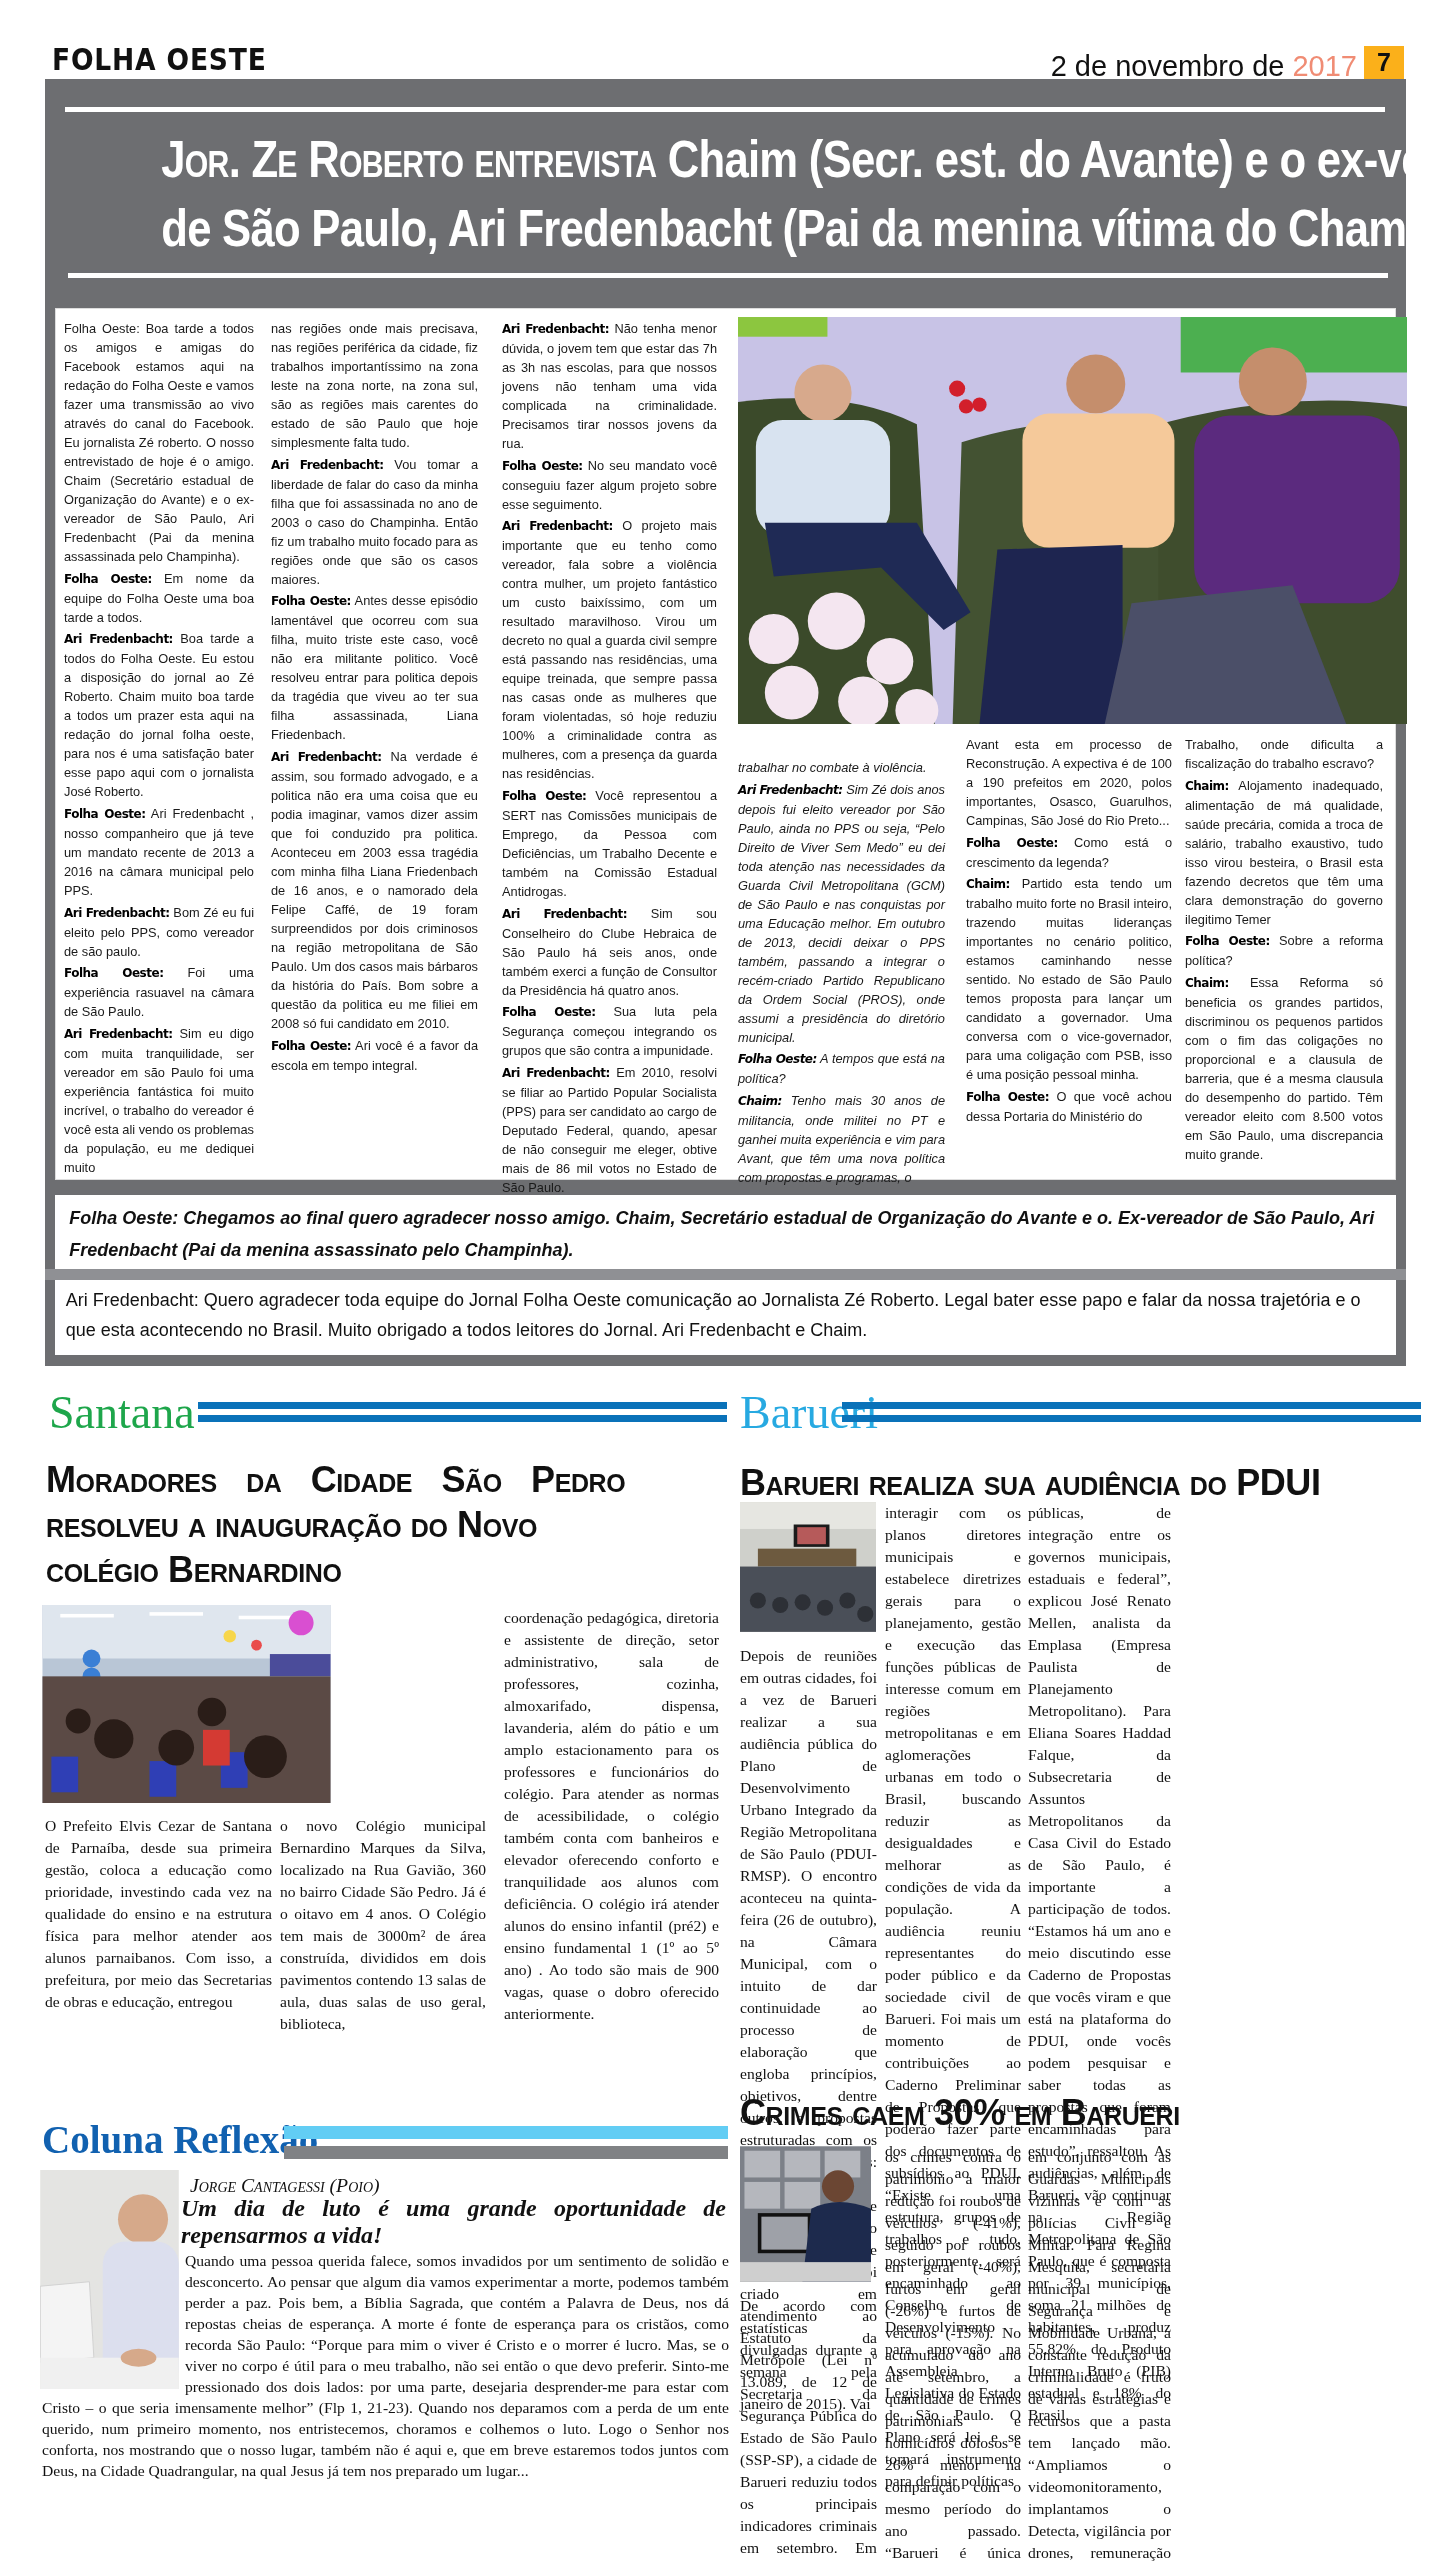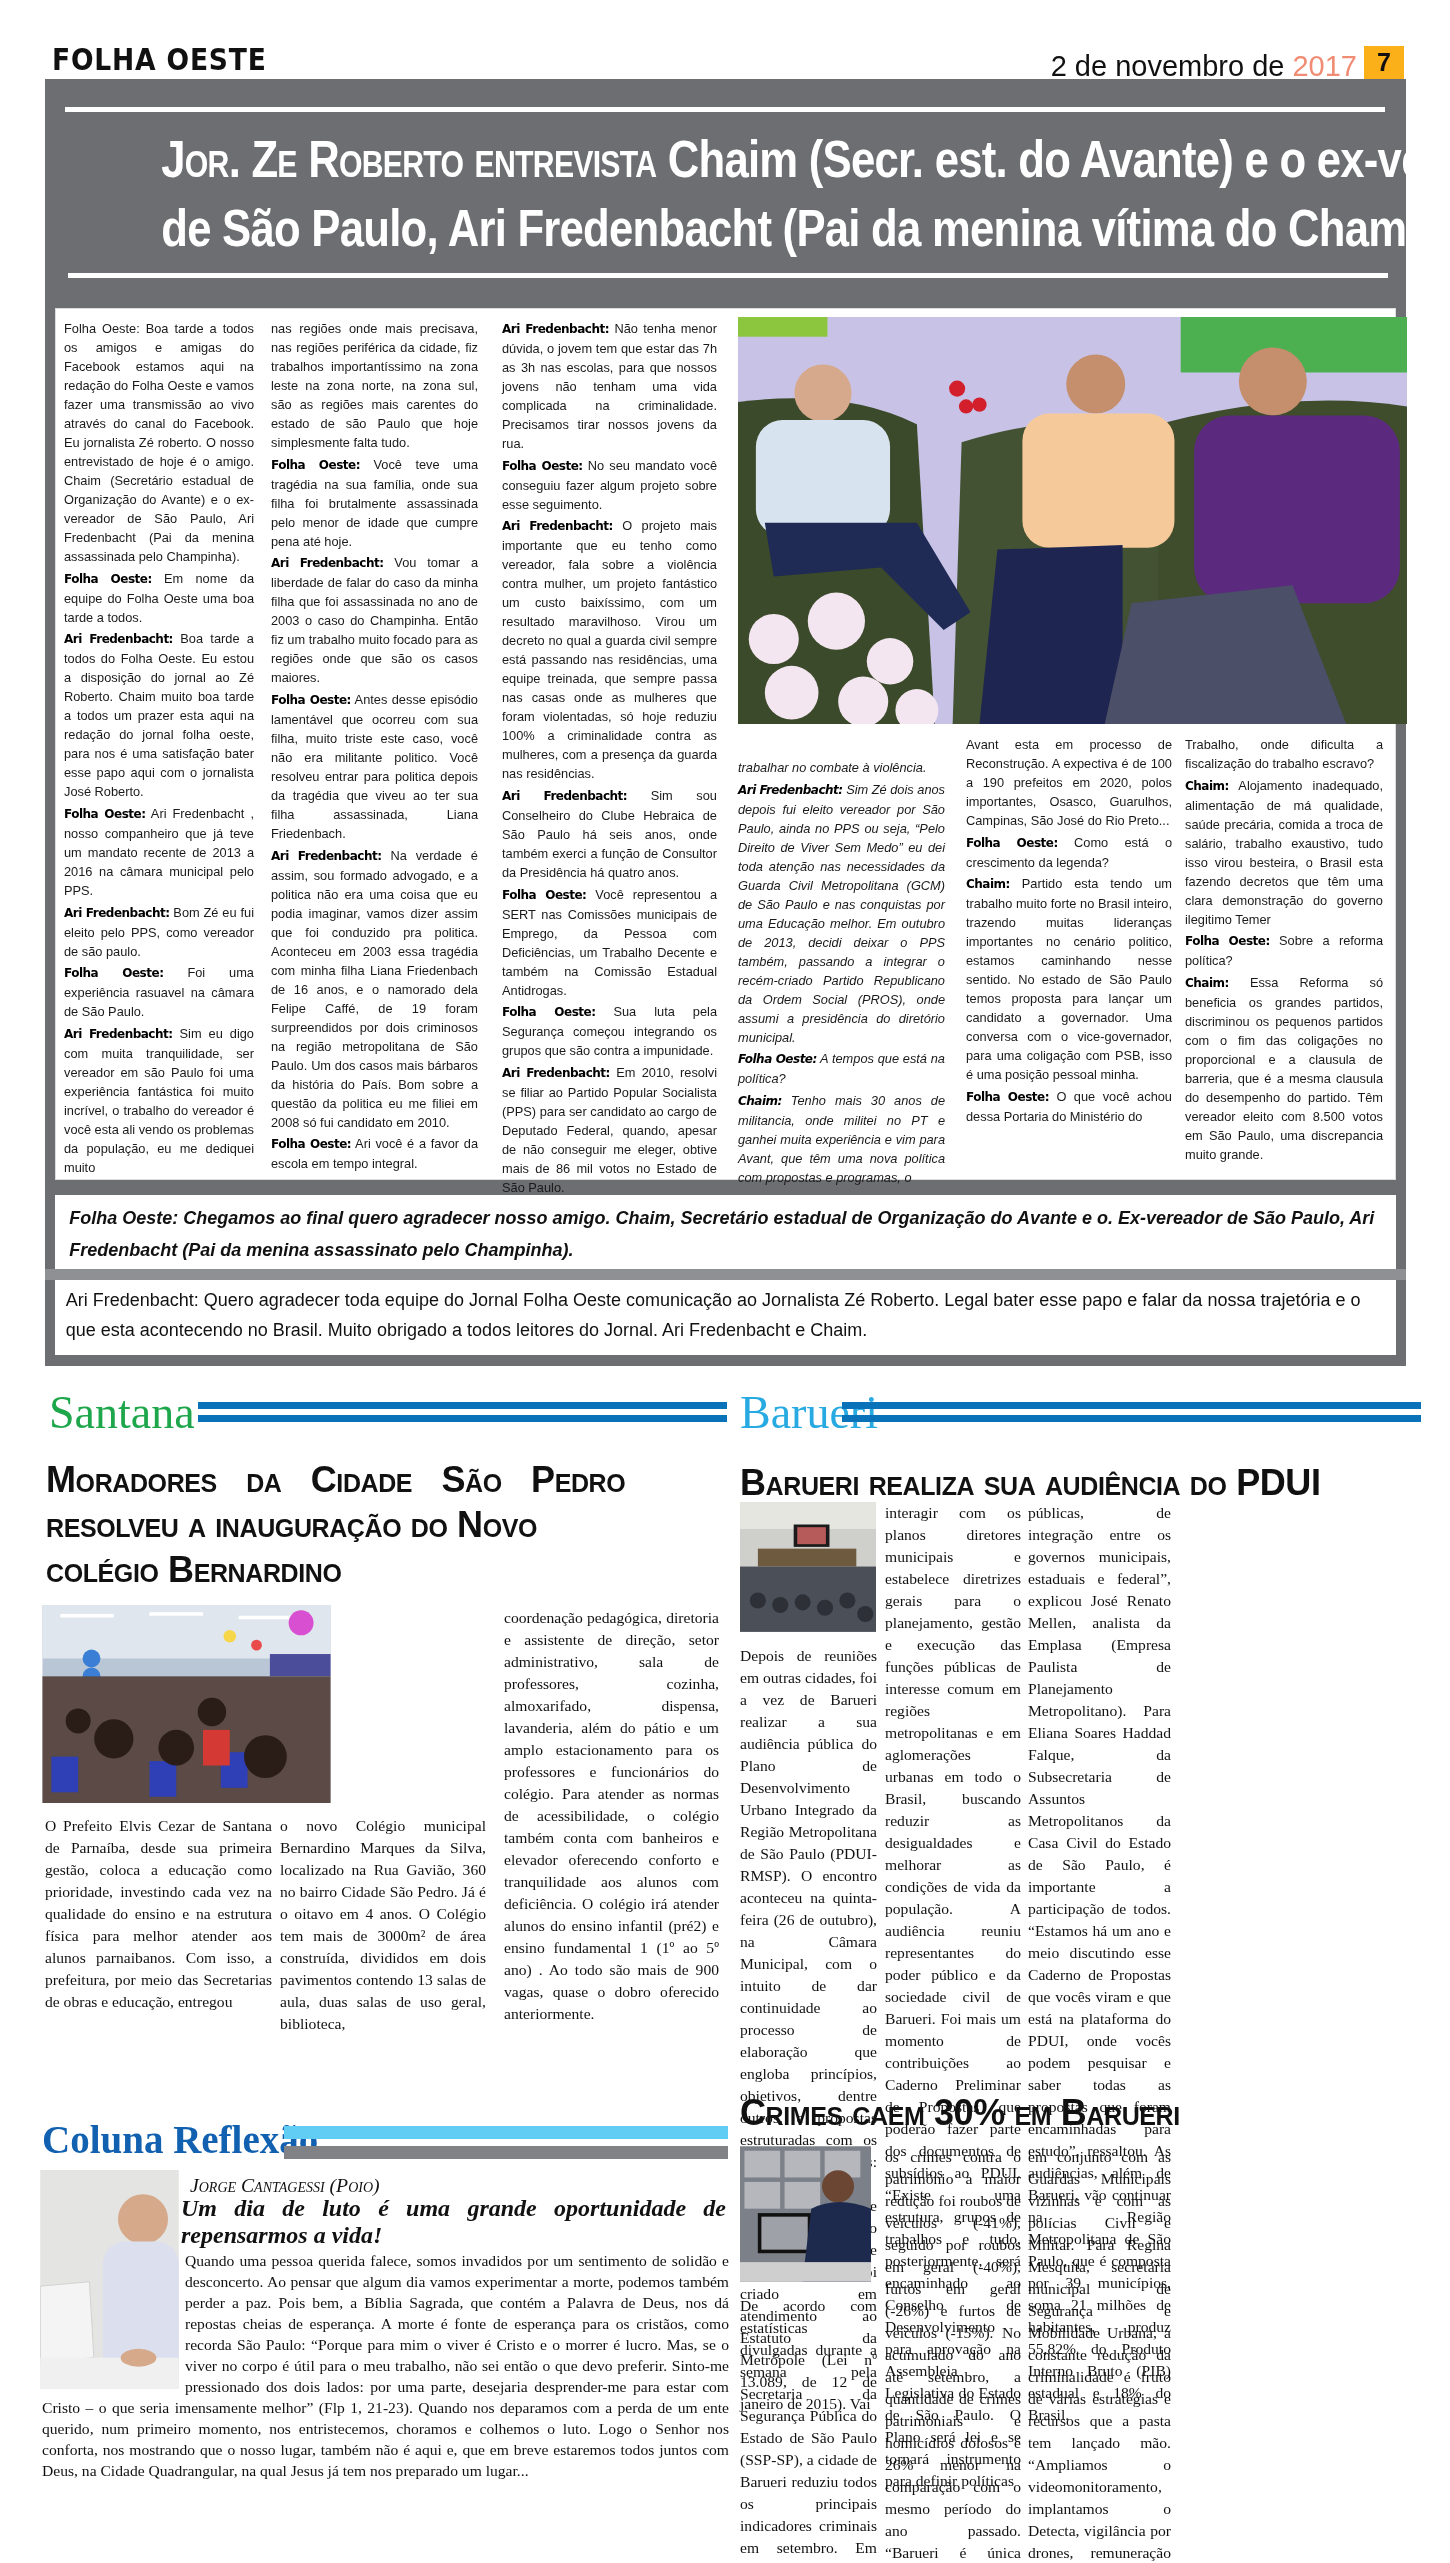--- a/index.html
+++ b/index.html
@@ -60,32 +60,31 @@
     <p><span>Folha Oeste: Boa tarde a todos os amigos e amigas do Facebook estamos aqui na redação do Folha Oeste e vamos fazer uma transmissão ao vivo através do canal do Facebook. Eu jornalista Zé roberto. O nosso entrevistado de hoje é o amigo. Chaim (Secretário estadual de Organização do Avante) e o ex-vereador de São Paulo, Ari Fredenbacht (Pai da menina assassinada pelo Champinha).</span></p>
     <p><span class="spk">Folha Oeste:</span><span> Em nome da equipe do Folha Oeste uma boa tarde a todos.</span></p>
     <p><span class="spk">Ari Fredenbacht:</span><span>  Boa tarde a todos do Folha Oeste. Eu estou a disposição do jornal ao Zé Roberto. Chaim muito boa tarde a todos um prazer esta aqui na redação do jornal folha oeste, para nos é uma satisfação bater esse papo aqui com o jornalista José Roberto.</span></p>
     <p><span class="spk">Folha Oeste:</span><span> Ari Fredenbacht , nosso companheiro que já teve um mandato recente de 2013 a 2016 na câmara municipal pelo PPS.</span></p>
     <p><span class="spk">Ari Fredenbacht:</span><span>  Bom Zé eu fui eleito pelo PPS, como vereador de são paulo.</span></p>
     <p><span class="spk">Folha Oeste:</span><span> Foi uma experiência rasuavel na câmara de São Paulo.</span></p>
     <p><span class="spk">Ari Fredenbacht:</span><span>  Sim eu digo com muita tranquilidade, ser vereador em são Paulo foi uma experiência fantástica foi muito incrível, o trabalho do vereador é você esta ali vendo os problemas da população, eu me dediquei muito</span></p>
   </div>
 <div class="abs col" id="icol1" style="left:271px;top:319px;width:207px;">
     <p><span>nas regiões onde mais precisava, nas regiões periférica da cidade, fiz trabalhos importantíssimo na zona leste na zona norte, na zona sul, são as regiões mais carentes do estado de são Paulo que hoje simplesmente falta tudo.</span></p>
-    <p><span class="spk">Folha Oeste:</span><span> Você teve uma tragédia na sua família, onde sua filha foi brutalmente assassinada pelo menor de idade que cumpre pena até hoje.</span></p>
     <p><span class="spk">Ari Fredenbacht:</span><span> Vou tomar a liberdade de falar do caso da minha filha que foi assassinada no ano de 2003 o caso do Champinha. Então fiz um trabalho muito focado para as regiões onde que são os casos maiores.</span></p>
     <p><span class="spk">Folha Oeste:</span><span> Antes desse episódio lamentável que ocorreu com sua filha, muito triste este caso, você não era militante politico. Você resolveu entrar para politica depois da tragédia que viveu ao ter sua filha assassinada, Liana Friedenbach.</span></p>
     <p><span class="spk">Ari Fredenbacht:</span><span> Na verdade é assim, sou formado advogado, e a politica não era uma coisa que eu podia imaginar, vamos dizer assim que foi conduzido pra politica. Aconteceu em 2003 essa tragédia com minha filha Liana Friedenbach de 16 anos, e o namorado dela Felipe Caffé, de 19 foram surpreendidos por dois criminosos na região metropolitana de São Paulo. Um dos casos mais bárbaros da história do País. Bom sobre a questão da politica eu me filiei em 2008 só fui candidato em 2010.</span></p>
     <p><span class="spk">Folha Oeste:</span><span> Ari você é a favor da escola em tempo integral.</span></p>
   </div>
 <div class="abs col" id="icol2" style="left:502px;top:319px;width:215px;">
     <p><span class="spk">Ari Fredenbacht:</span><span> Não tenha menor dúvida, o jovem tem que estar das 7h as 3h nas escolas, para que nossos jovens não tenham uma vida complicada na criminalidade. Precisamos tirar nossos jovens da rua.</span></p>
     <p><span class="spk">Folha Oeste:</span><span> No seu mandato você conseguiu fazer algum projeto sobre esse seguimento.</span></p>
     <p><span class="spk">Ari Fredenbacht:</span><span> O projeto mais importante que eu tenho como vereador, fala sobre a violência contra mulher, um projeto fantástico um custo baixíssimo, com um resultado maravilhoso. Virou um decreto no qual a guarda civil sempre está passando nas residências, uma equipe treinada, que sempre passa nas casas onde as mulheres que foram violentadas, só hoje reduziu 100% a criminalidade contra as mulheres, com a presença da guarda nas residências.</span></p>
+    <p><span class="spk">Folha Oeste:</span><span> Você representou a SERT nas Comissões municipais de Emprego, da Pessoa com Deficiências, um Trabalho Decente e também na Comissão Estadual Antidrogas.</span></p>
     <p><span class="spk">Ari Fredenbacht:</span><span>  Sim sou Conselheiro do Clube Hebraica de São Paulo há seis anos, onde também exerci a função de Consultor da Presidência há quatro anos.</span></p>
-    <p><span class="spk">Folha Oeste:</span><span> Você representou a SERT nas Comissões municipais de Emprego, da Pessoa com Deficiências, um Trabalho Decente e também na Comissão Estadual Antidrogas.</span></p>
     <p><span class="spk">Folha Oeste:</span><span>  Sua luta pela Segurança começou integrando os grupos que são contra a impunidade.</span></p>
     <p><span class="spk">Ari Fredenbacht:</span><span> Em 2010, resolvi se filiar ao Partido Popular Socialista (PPS) para ser candidato ao cargo de Deputado Federal, quando, apesar de não conseguir me eleger, obtive mais de 86 mil votos no Estado de São Paulo.</span></p>
     <p><span class="spk">Folha Oeste:</span><span> Seu lema sempre foi</span></p>
   </div>
 
 <div class="abs photo-top" title="Três homens sentados em sofás verdes durante a entrevista">
   <svg width="669" height="407" viewBox="0 0 748 455">
     <rect width="748" height="455" fill="#c8c3e6"></rect>
     <rect x="0" y="0" width="100" height="22" fill="#8cc63f"></rect>
     <rect x="495" y="0" width="253" height="62" fill="#4caf50"></rect>

